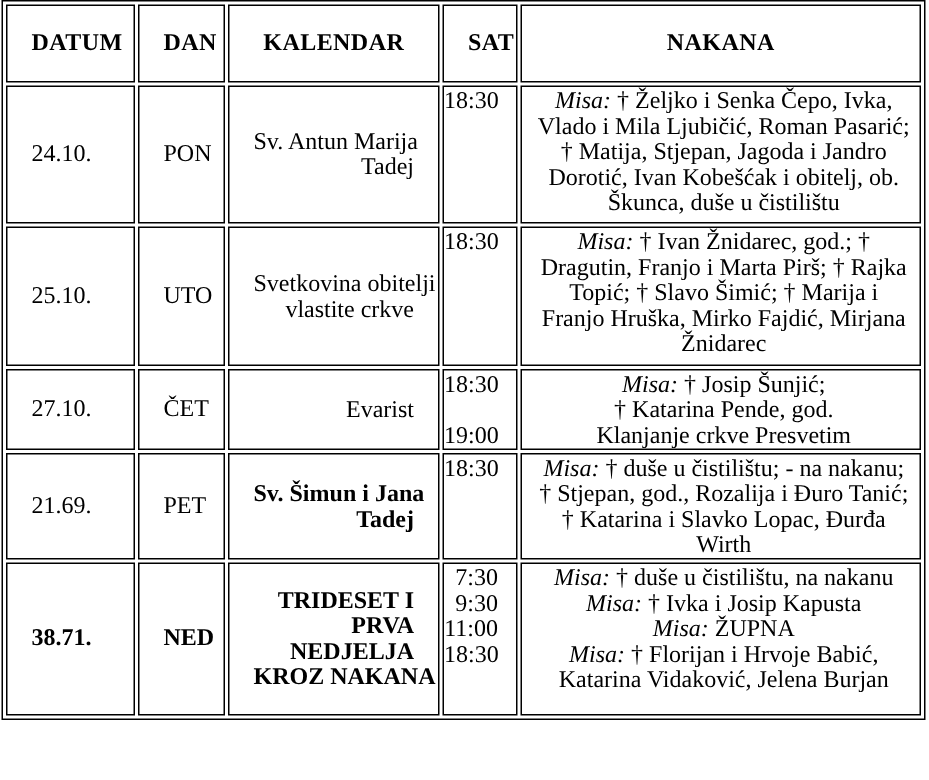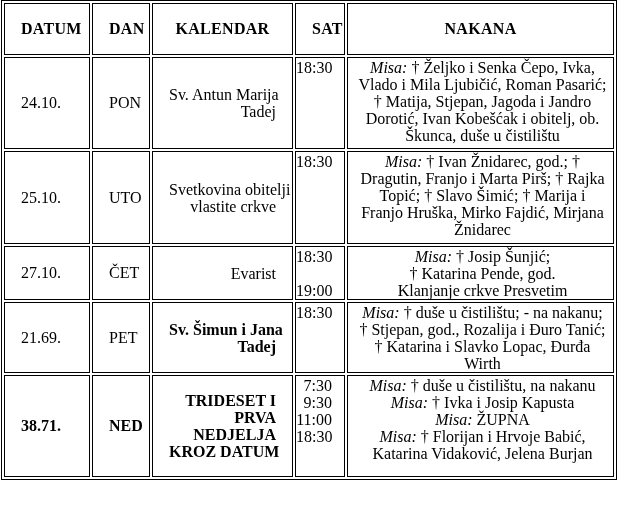--- a/index.html
+++ b/index.html
@@ -171,21 +171,21 @@
           <div class="nakana-line">Wirth</div>
         </td>
   </tr>
       <tr class="bold-row">
     <td class="c-datum">38.71.</td>
     <td class="c-dan">NED</td>
     <td class="c-kalendar">
           <div class="kal-line">TRIDESET I</div>
           <div class="kal-line">PRVA</div>
           <div class="kal-line">NEDJELJA</div>
-          <div class="kal-line">KROZ DATUM</div>
+          <div class="kal-line">KROZ NAKANA</div>
         </td>
     <td class="c-sat">
           <div class="sat-line">7:30</div>
           <div class="sat-line">9:30</div>
           <div class="sat-line">11:00</div>
           <div class="sat-line">18:30</div>
         </td>
     <td class="c-nakana">
           <div class="nakana-line"><i>Misa:</i> † duše u čistilištu, na nakanu</div>
           <div class="nakana-line"><i>Misa:</i> † Ivka i Josip Kapusta</div>

